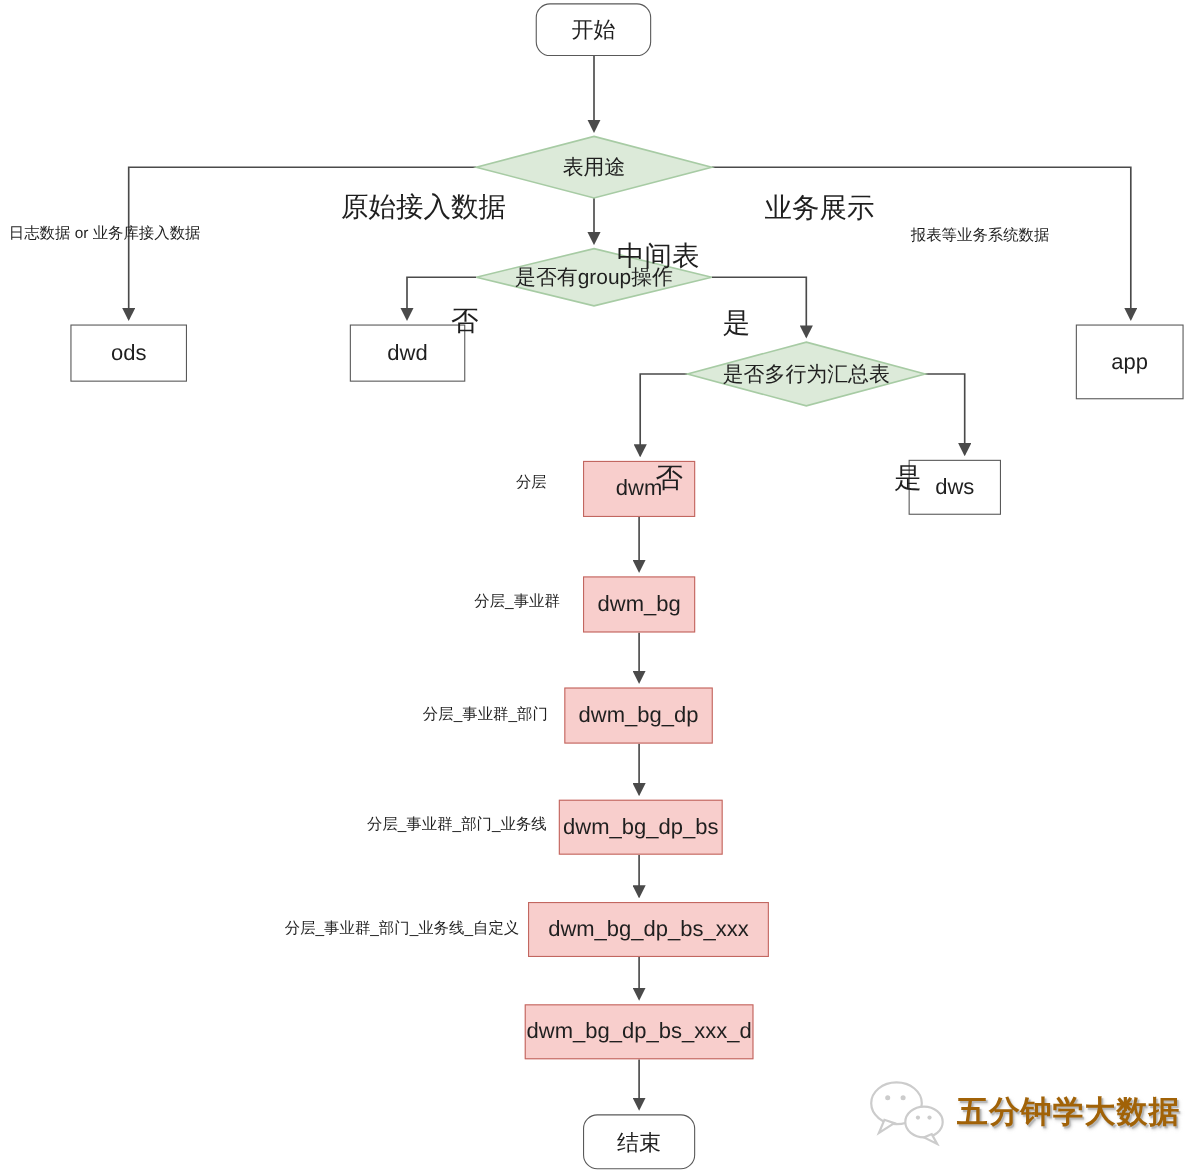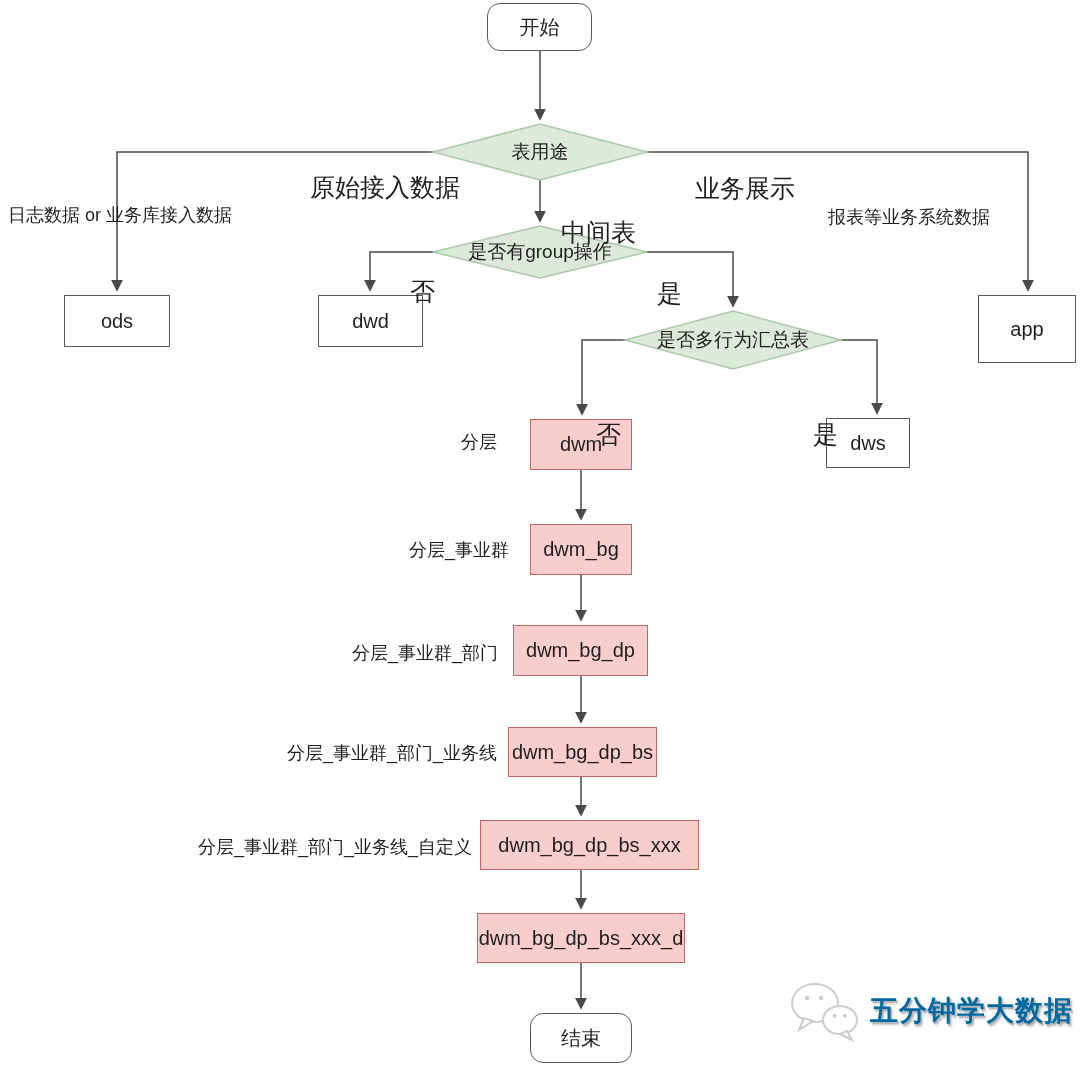--- a/index.html
+++ b/index.html
@@ -22,28 +22,28 @@
     white-space:nowrap;
   }
   .terminal{border-radius:13px;}
   .process{background:#f8cecc;border-color:#c26760;}
   .dlabel{
     position:absolute;
     display:flex;align-items:center;justify-content:center;
     font-size:19px;white-space:nowrap;
   }
   .elabel{position:absolute;font-size:25px;white-space:nowrap;margin-top:48px;}
-  .ann{position:absolute;font-size:18px;white-space:nowrap;}
+  .ann{position:absolute;font-size:14px;white-space:nowrap;}
   .watermark{
     position:absolute;left:788px;top:980px;
     display:flex;align-items:center;gap:8px;
   }
   .wm-text{
     font-size:28px;font-weight:bold;letter-spacing:1px;
-    color:#0369a1;
+    color:#a16207;
     text-shadow:1.5px 1.5px 1px #b5b5b5, 2px 2.5px 3px rgba(160,160,160,.55);
     white-space:nowrap;
   }
 </style>
 </head>
 <body>
 
 <div class="canvas">
 
   <svg class="layer" width="1080" height="1066" viewBox="0 0 1080 1066">

